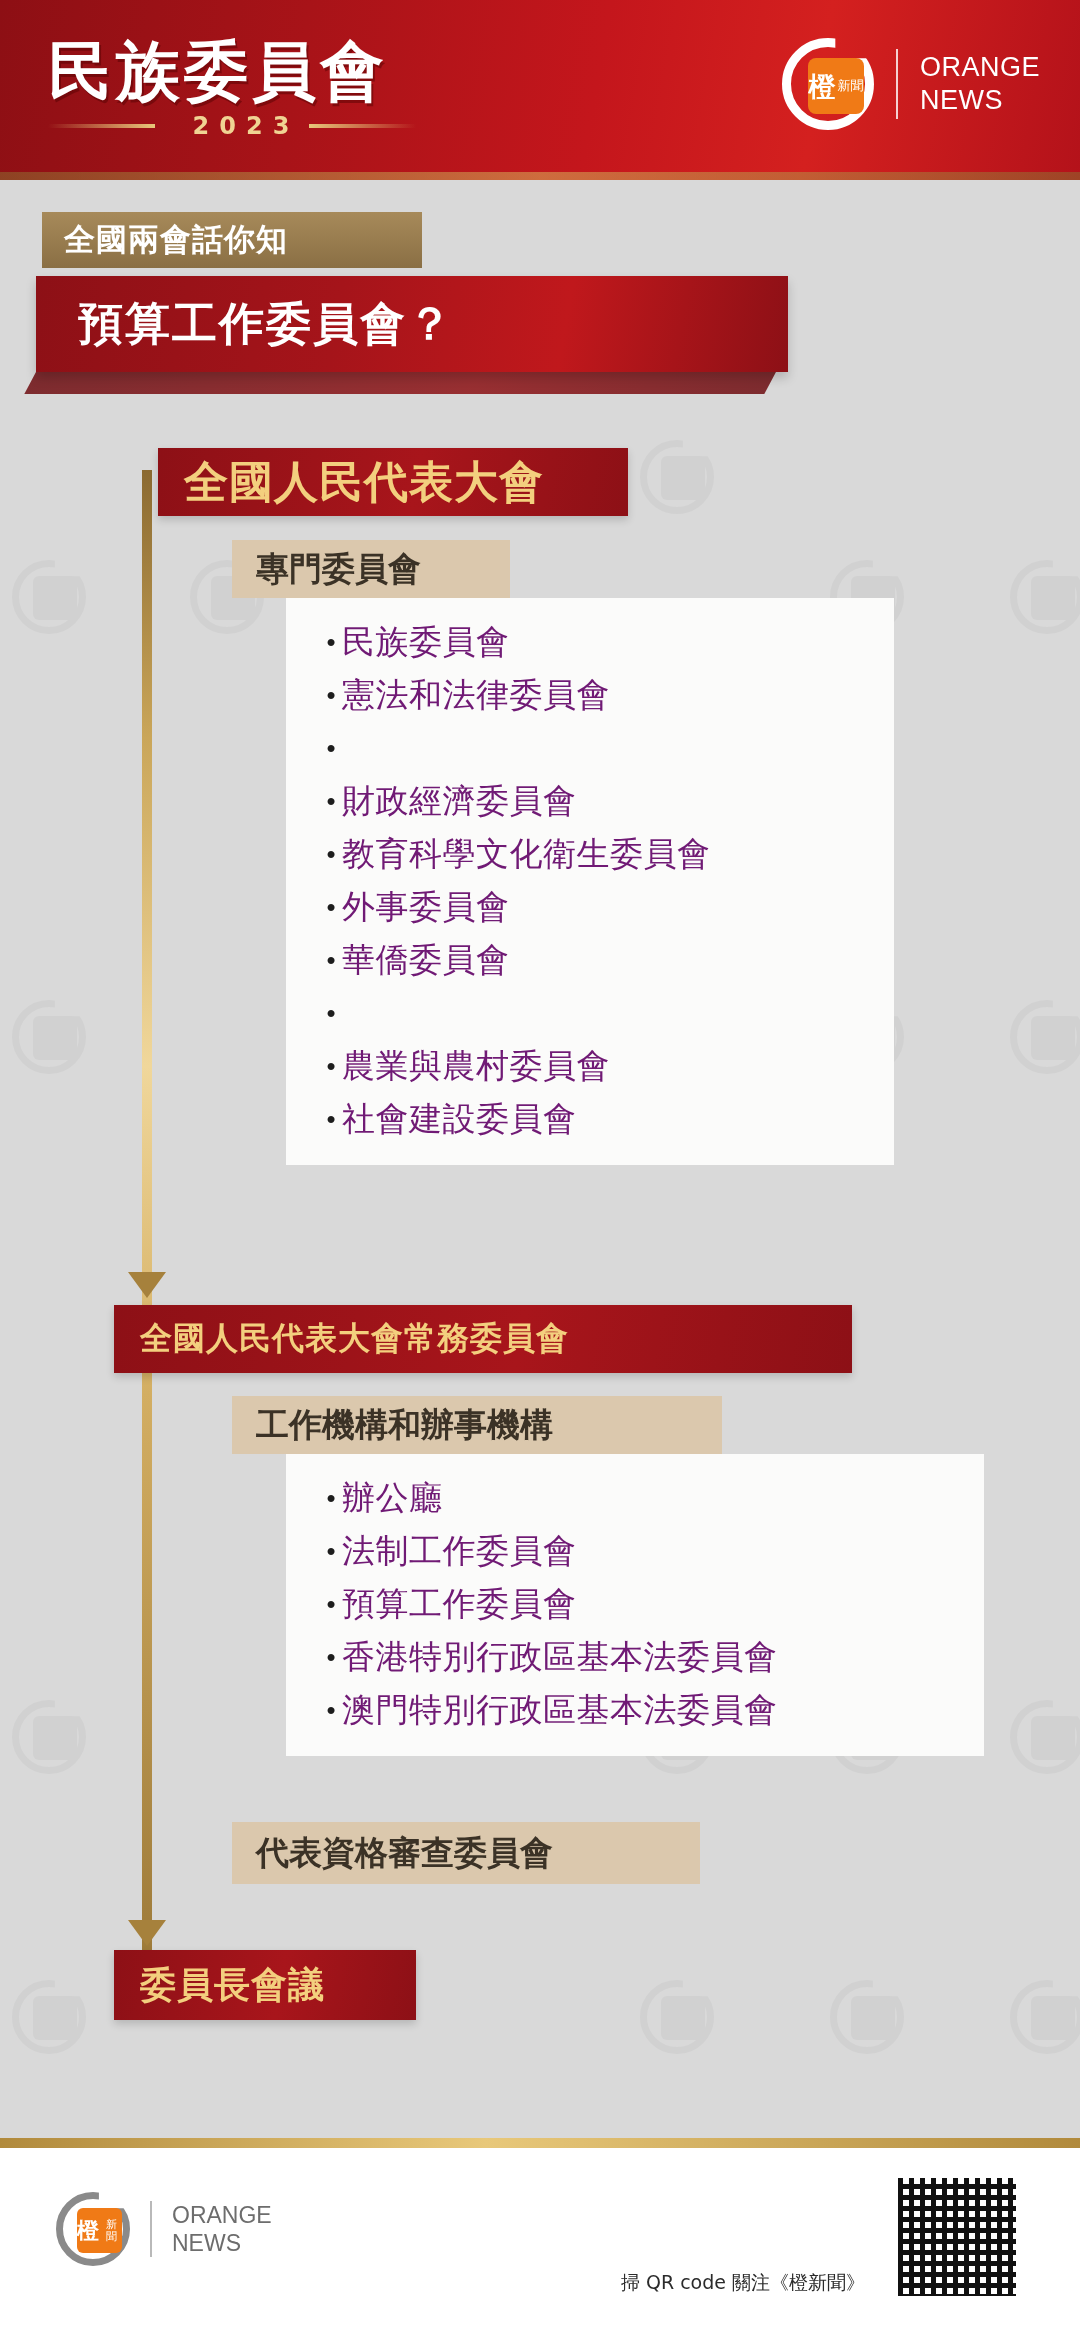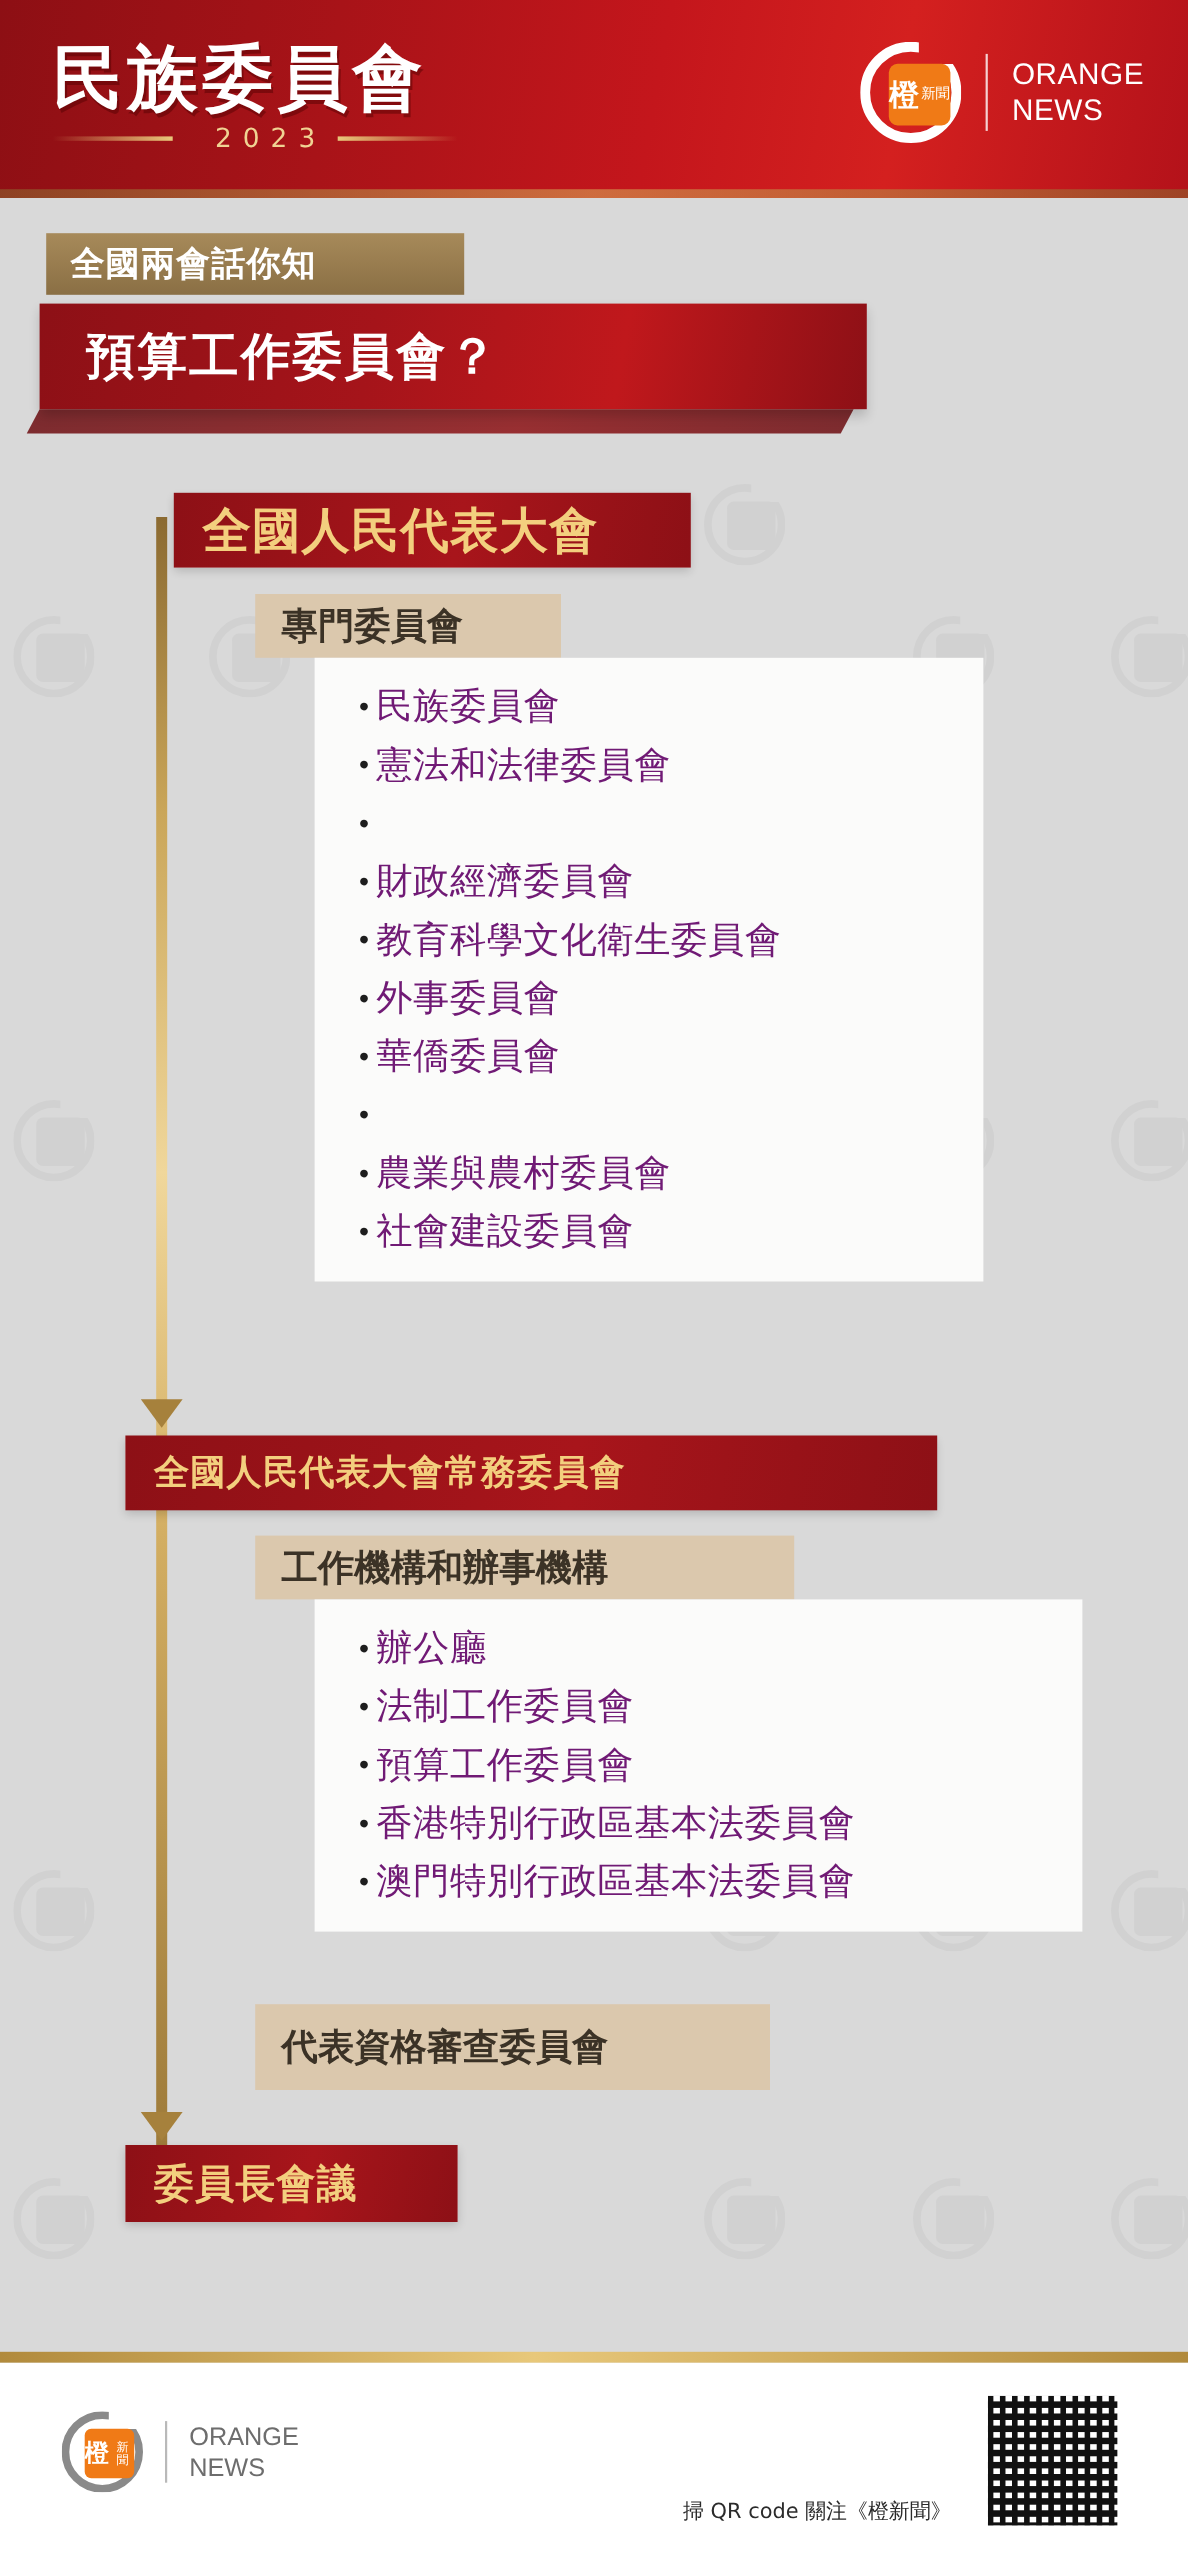--- a/index.html
+++ b/index.html
@@ -60,21 +60,21 @@
     background: linear-gradient(90deg, rgba(240,210,140,0), #e8c87a);
   }
   .hdr-year-line.right {
     background: linear-gradient(90deg, #e8c87a, rgba(240,210,140,0));
   }
   .hdr-year {
     font-family: "DejaVu Sans", sans-serif;
     font-size: 24px;
     letter-spacing: 10px;
     color: #f0d393;
-    font-weight: normal;
+    font-weight: bold;
     margin-left: 28px;
   }
   .hdr-brand {
     position: absolute;
     right: 40px;
     top: 38px;
     display: flex;
     align-items: center;
     gap: 22px;
   }
@@ -264,21 +264,21 @@
     box-sizing: border-box;
   }
   .node-tan span {
     font-family: "DejaVu Sans", sans-serif;
     font-size: 33px;
     font-weight: bold;
     color: #3b3226;
   }
   .node-special { left: 232px; top: 540px; width: 278px; height: 58px; }
   .node-work    { left: 232px; top: 1396px; width: 490px; height: 58px; }
-  .node-qual    { left: 232px; top: 1822px; width: 468px; height: 78px; }
+  .node-qual    { left: 232px; top: 1822px; width: 468px; height: 62px; }
 
   .list-box {
     position: absolute;
     background: #fbfbfa;
     box-sizing: border-box;
     padding: 24px 0 26px 0;
   }
   .list-1 { left: 286px; top: 598px; width: 608px; }
   .list-2 { left: 286px; top: 1454px; width: 698px; }
   .list-item {

